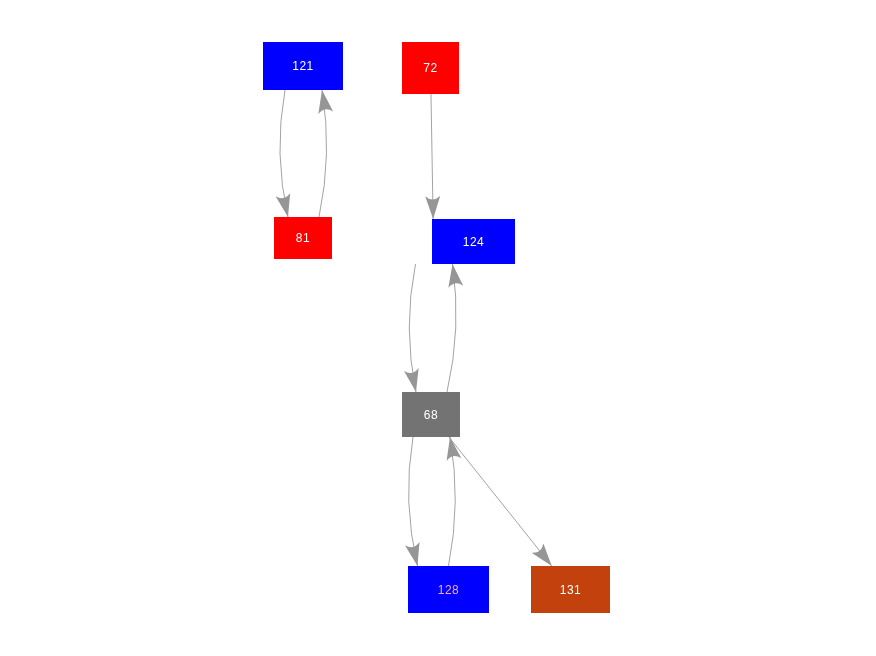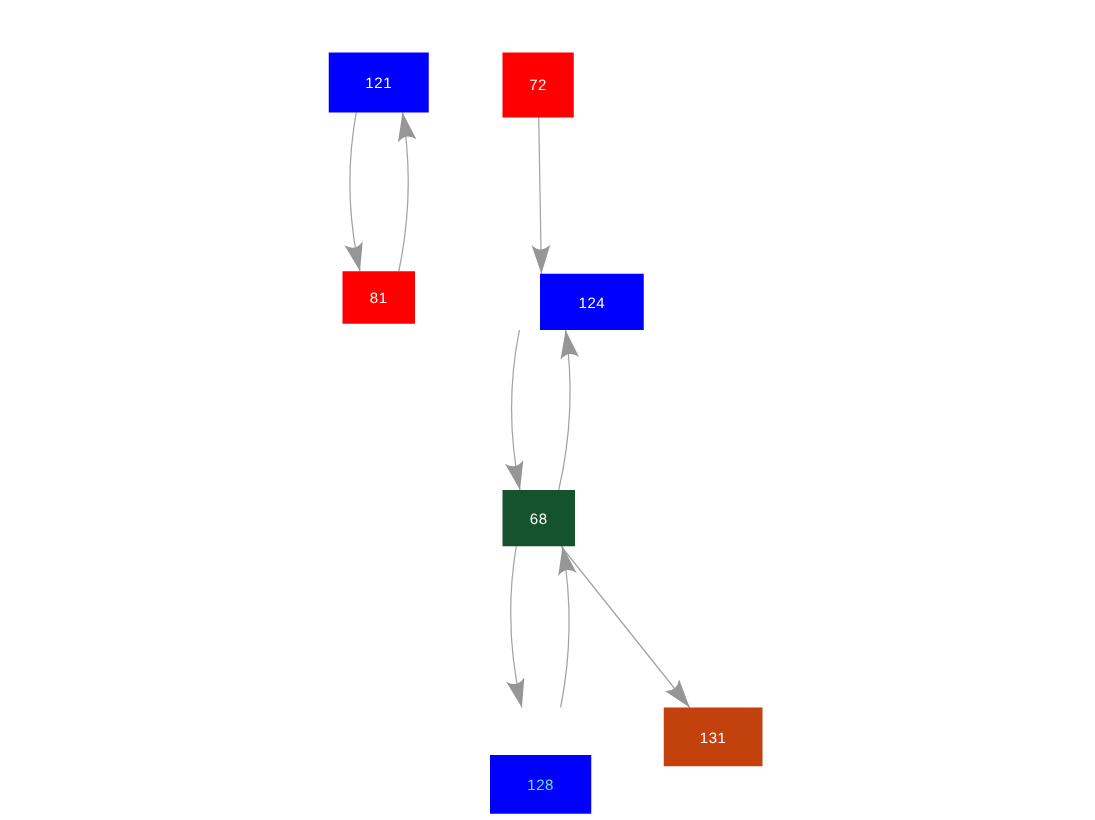--- a/index.html
+++ b/index.html
@@ -65,23 +65,23 @@
   </div>
   <div class="node" style="left: 402px; top: 42px; width: 57px; height: 52px; background: rgb(255, 0, 0); color: rgb(255, 255, 255);">
     <span class="node-label">72</span>
   </div>
   <div class="node" style="left: 274px; top: 217px; width: 58px; height: 42px; background: rgb(255, 0, 0); color: rgb(255, 255, 255);">
     <span class="node-label">81</span>
   </div>
   <div class="node" style="left: 392px; top: 219px; width: 83px; height: 45px; background: rgb(0, 0, 255); color: rgb(255, 255, 255); margin-left: 40px;">
     <span class="node-label">124</span>
   </div>
-  <div class="node" style="left: 402px; top: 392px; width: 58px; height: 45px; background: #14532d; color: rgb(255, 255, 255);">
+  <div class="node" style="left: 402px; top: 392px; width: 58px; height: 45px; background: #737373; color: rgb(255, 255, 255);">
     <span class="node-label">68</span>
   </div>
-  <div class="node" style="left: 392px; top: 566px; width: 81px; height: 47px; background: rgb(0, 0, 255); color: #5eead4; margin-top: 38px;">
+  <div class="node" style="left: 408px; top: 566px; width: 81px; height: 47px; background: rgb(0, 0, 255); color: #f9a8d4;">
     <span class="node-label">128</span>
   </div>
   <div class="node" style="left: 531px; top: 566px; width: 79px; height: 47px; background: #c2410c; color: rgb(255, 255, 255);">
     <span class="node-label">131</span>
   </div>
 
 </div>
 
 </body></html>

